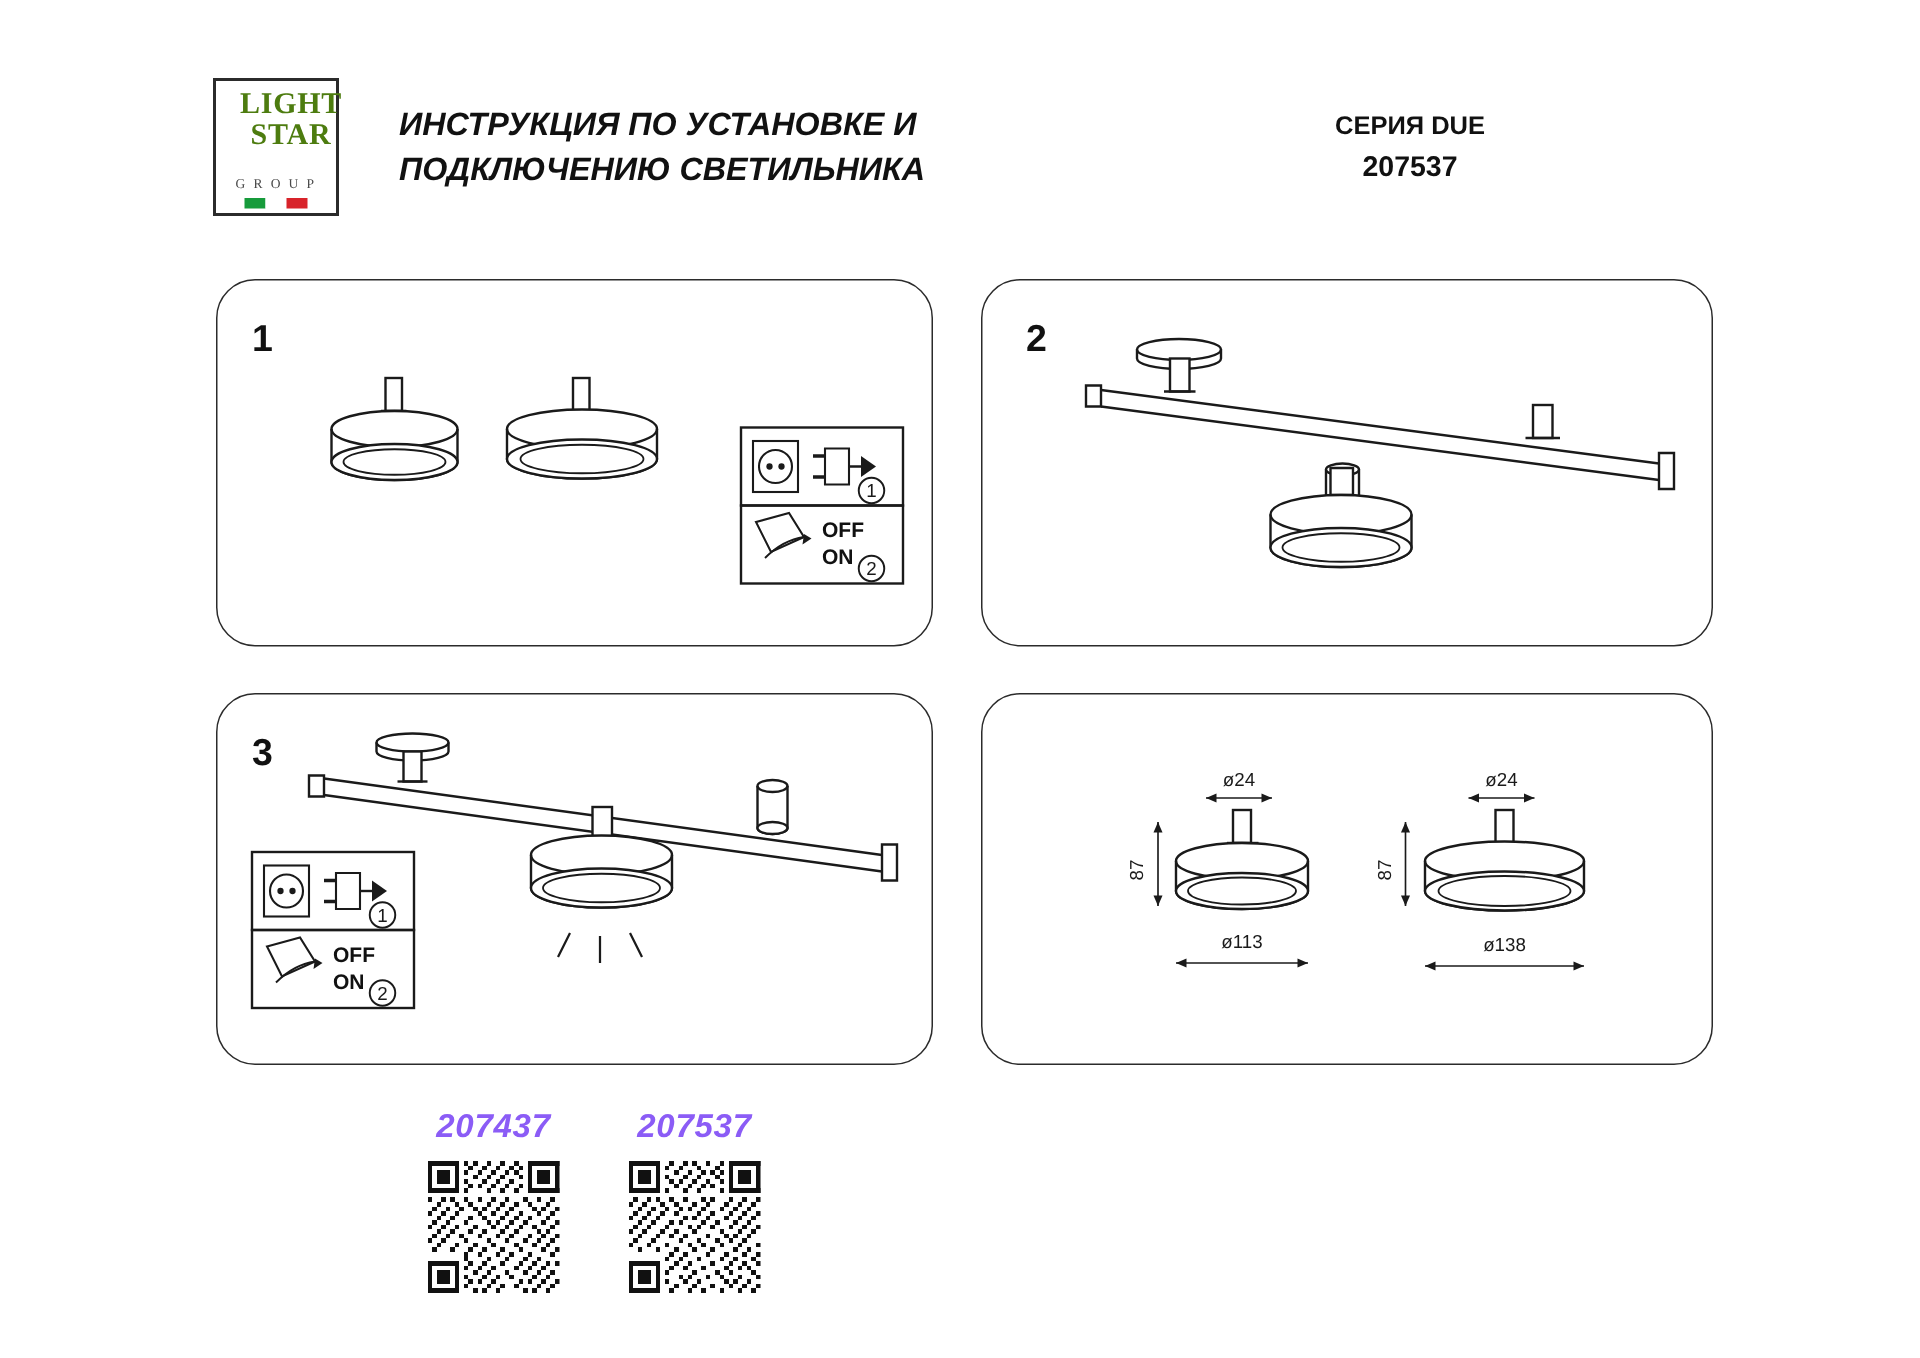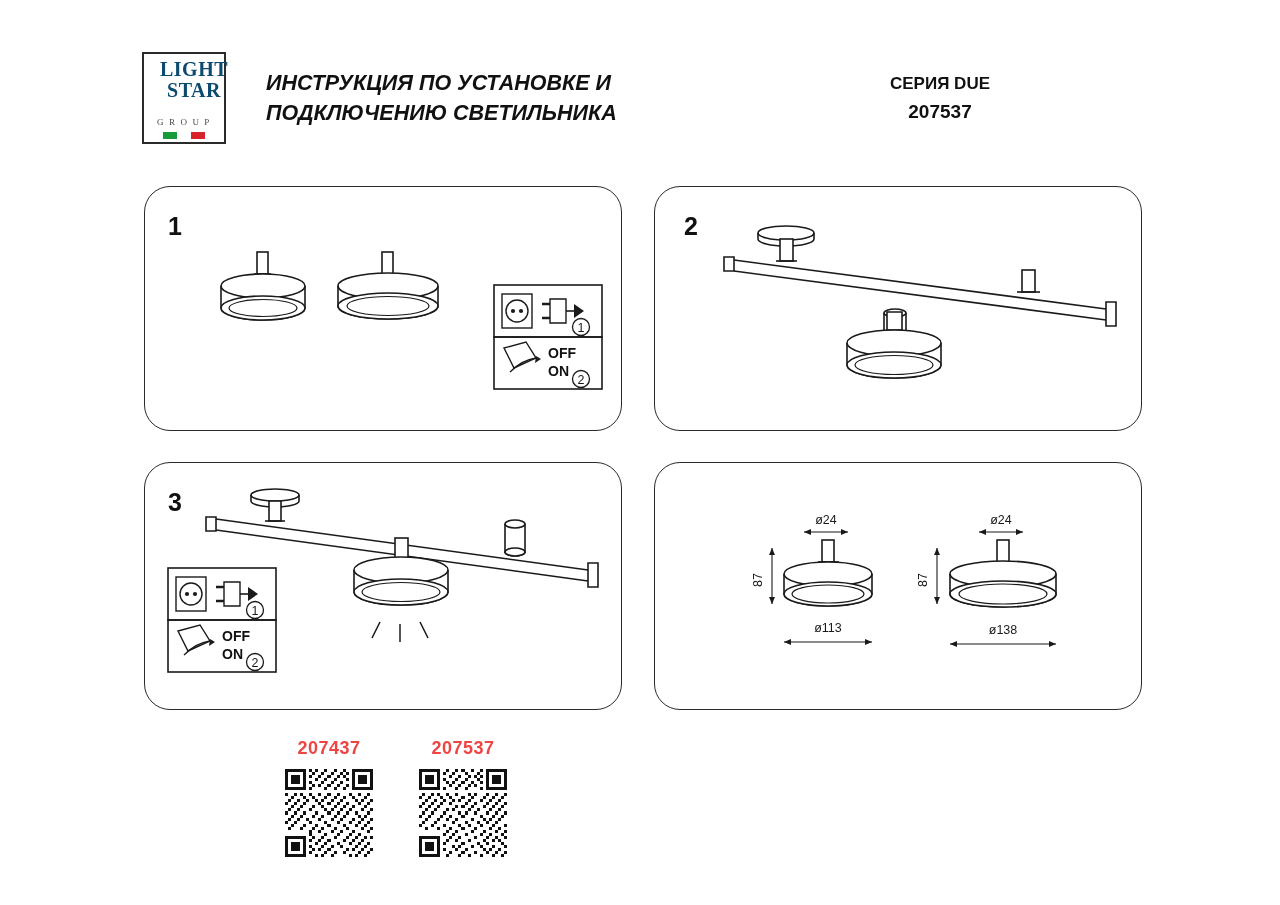--- a/index.html
+++ b/index.html
@@ -34,21 +34,21 @@
     justify-content: center;
     align-items: center;
     padding-top: 2px;
   }
   .logo-line {
     font-family: "Liberation Serif", serif;
     font-weight: bold;
     font-size: 20px;
     line-height: 21px;
     letter-spacing: 0.5px;
-    color: #0c4a6e;
+    color: #4d7c0f;
     margin-left: 20px;
   }
   .logo-group {
     font-family: "Liberation Serif", serif;
     font-size: 9px;
     letter-spacing: 1.6px;
     color: #4a4a4a;
     margin-top: 16px;
   }
   .logo-flag {
@@ -119,24 +119,25 @@
   }
   .qr-block {
     position: absolute;
     width: 110px;
     text-align: center;
   }
   #qr-a { left: 14px; top: 0; }
   #qr-b { left: 148px; top: 0; }
   .qr-label {
     font-weight: bold;
-    font-size: 18px;
-    color: #ef4444;
+    font-size: 22px;
+    color: #8b5cf6;
     letter-spacing: .5px;
     margin-bottom: 10px;
+    font-style: italic;
   }
   .qr-img { width: 88px; height: 88px; margin: 0 auto; }
 
   .dim-label {
     font-size: 12.5px;
     fill: #1a1a1a;
     font-family: "Liberation Sans", sans-serif;
   }
   .sw-label {
     font-weight: bold;

